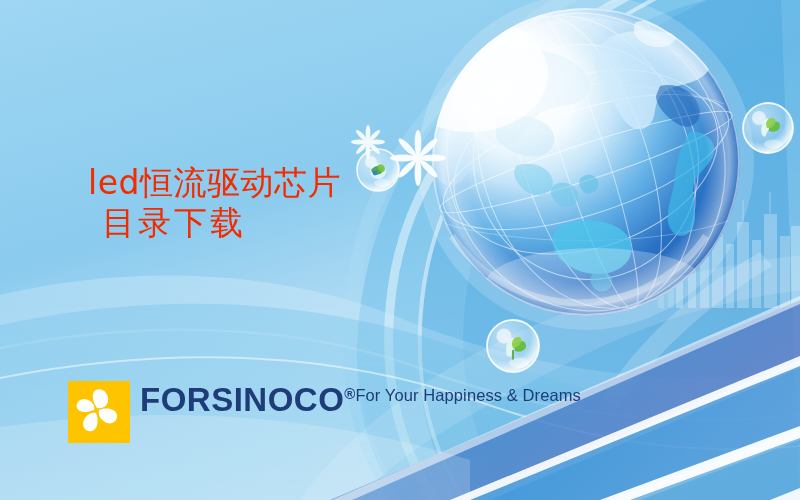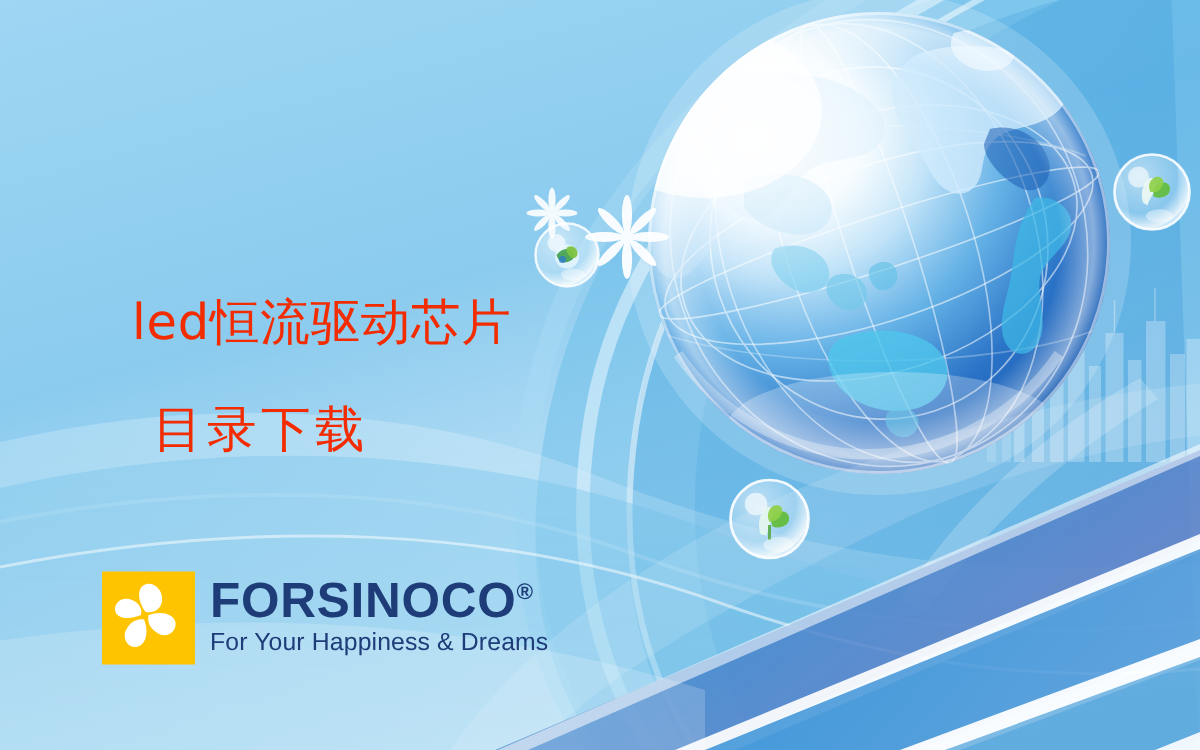--- a/index.html
+++ b/index.html
@@ -33,26 +33,24 @@
     z-index: 40;
     line-height: 1.22;
     white-space: nowrap;
   }
   .headline-line {
     font-size: 33px;
     font-weight: 400;
     color: #f32c00;
     letter-spacing: 0.5px;
     font-family: "DejaVu Sans", "Liberation Sans", sans-serif;
-    margin-top: 32px;
   }
   .headline-line.line-2 {
     padding-left: 14px;
     letter-spacing: 3px;
-    font-family: Liberation Serif, serif;
   }
 
   
   .logo {
     position: absolute;
     left: 68px;
     top: 381px;
     z-index: 40;
     display: flex;
     align-items: flex-start;
@@ -61,21 +59,21 @@
     width: 62px;
     height: 62px;
     background: #ffc400;
     position: relative;
     flex: 0 0 auto;
   }
   .logo-mark svg { display: block; }
   .logo-text {
     margin-left: 10px;
     display: flex;
-    flex-direction: column;
+    flex-direction: row;
     justify-content: flex-start;
     padding-top: 2px;
   }
   .logo-wordmark {
     font-size: 33px;
     font-weight: bold;
     color: #1d3c78;
     letter-spacing: 0.5px;
     line-height: 1;
     font-family: "Liberation Sans", sans-serif;

